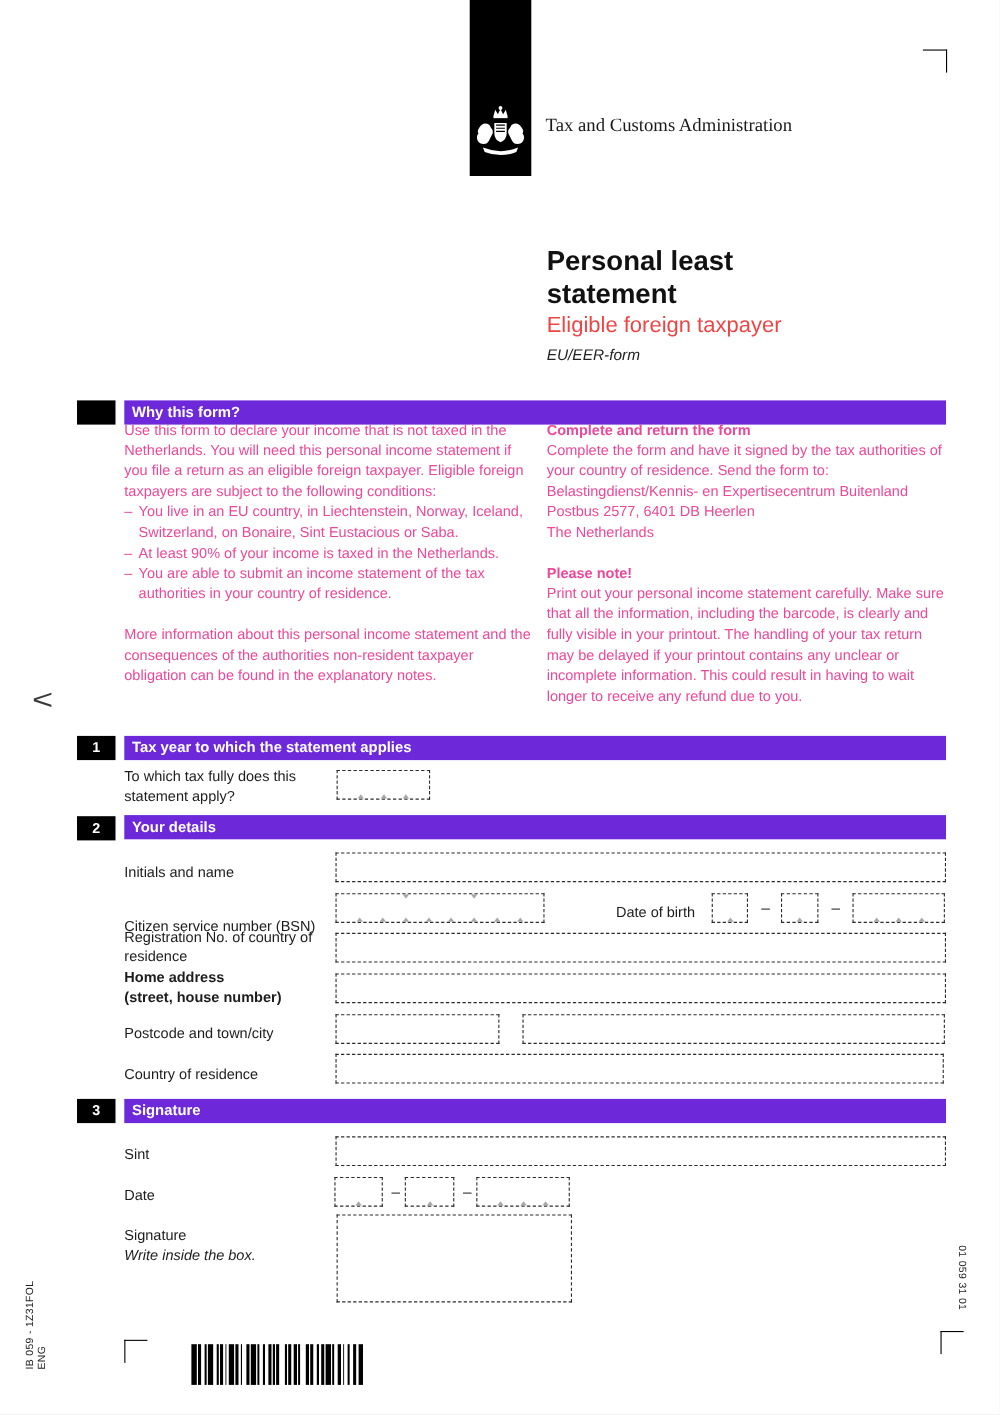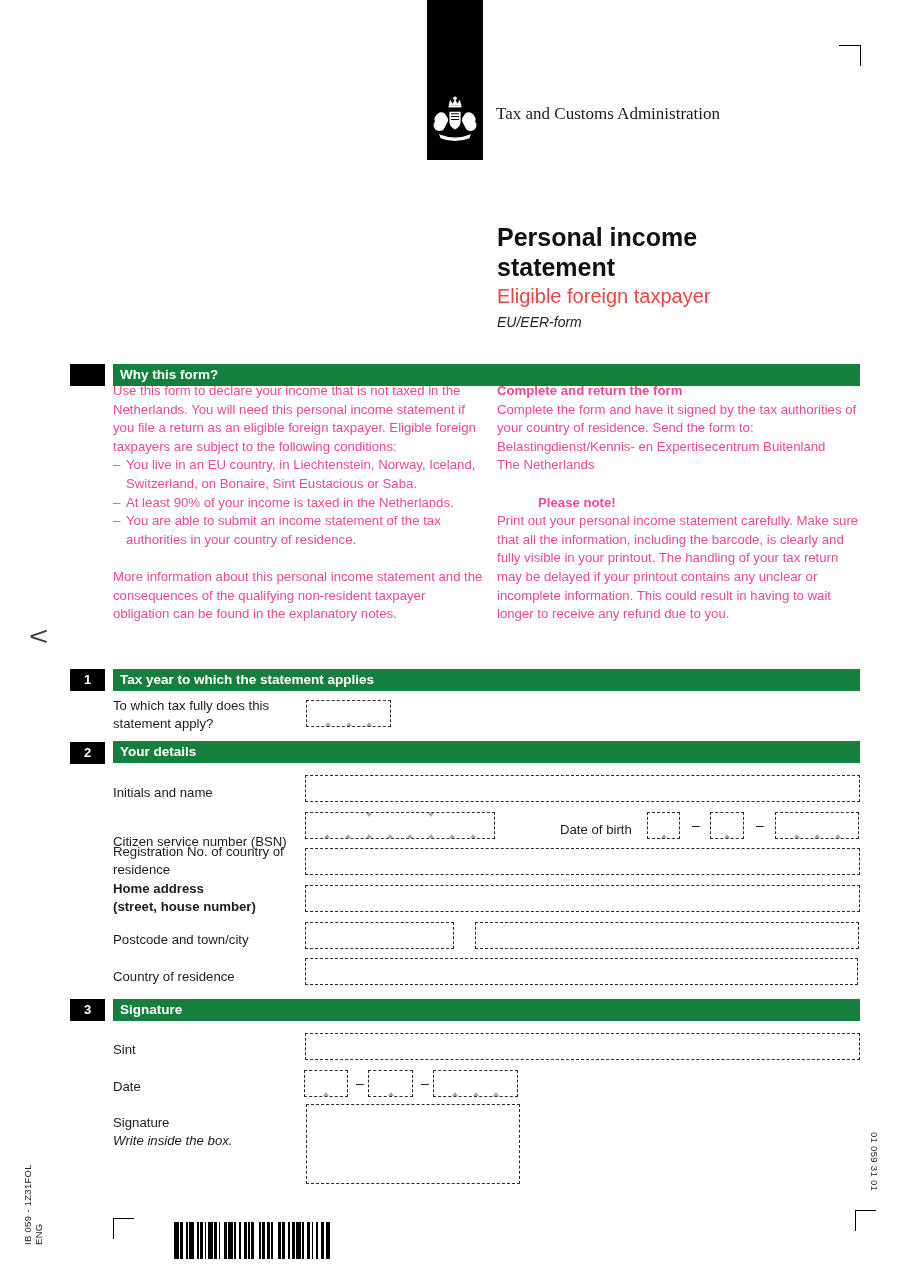--- a/index.html
+++ b/index.html
@@ -21,21 +21,21 @@
   .mark{position:absolute;}
   .mark.tr{left:839px;top:45px;width:21px;height:20px;border-top:1.5px solid #000;border-right:1.5px solid #000;}
   .mark.bl{left:113px;top:1218px;width:20px;height:20px;border-top:1.5px solid #000;border-left:1.5px solid #000;}
   .mark.br{left:855px;top:1210px;width:20px;height:20px;border-top:1.5px solid #000;border-left:1.5px solid #000;}
   .fold-mark{position:absolute;left:30px;top:620px;font-size:30px;font-weight:300;color:#3a3a3a;
              transform:scale(1.1,0.85);}
 
   
   .sec-num{position:absolute;left:70px;width:35px;height:22px;background:#000;color:#fff;
            font-size:13px;font-weight:bold;text-align:center;line-height:22px;}
-  .sec-bar{position:absolute;left:113px;width:747px;height:22px;background:#15803d;color:#fff;
+  .sec-bar{position:absolute;left:113px;width:747px;height:22px;background:#6d28d9;color:#fff;
            font-size:13.5px;font-weight:bold;line-height:22px;padding-left:7px;box-sizing:border-box;}
 
   
   .col{position:absolute;top:382px;font-size:13.2px;line-height:18.6px;color:#ec4899;}
   .col.left{left:113px;width:372px;}
   .col.right{left:497px;width:366px;}
   .bullet{display:flex;}
   .bullet .dash{flex:none;width:13px;}
   .spacer{height:18.6px;}
 
@@ -79,21 +79,21 @@
 
         <path d="M10 50 q20 8 40 0 l-2 5 q-18 7 -36 0 Z"></path>
       </g>
     </svg>
   </div>
   <div class="org-name">Tax and Customs Administration</div>
 
   <div class="mark tr"></div>
 
   <div class="title">
-    <div>Personal income</div>
+    <div>Personal least</div>
     <div>statement</div>
   </div>
   <div class="subtitle">Eligible foreign taxpayer</div>
   <div class="formtype">EU/EER-form</div>
 
   <div class="sec-num" style="top:364px;"></div>
   <div class="sec-bar" style="top:364px;">Why this form?</div>
 
   <div class="col left">
     <div>Use this form to declare your income that is not taxed in the Netherlands. You will need this personal income statement if you file a return as an eligible foreign taxpayer. Eligible foreign taxpayers are subject to the following conditions:</div>
@@ -105,32 +105,33 @@
         <div class="bullet">
           <span class="dash">–</span>
           <span>At least 90% of your income is taxed in the Netherlands.</span>
         </div>
         <div class="bullet">
           <span class="dash">–</span>
           <span>You are able to submit an income statement of the tax authorities in your country of residence.</span>
         </div>
       </div>
     <div class="spacer"></div>
-    <div>More information about this personal income statement and the consequences of the qualifying non-resident taxpayer obligation can be found in the explanatory notes.</div>
+    <div>More information about this personal income statement and the consequences of the authorities non-resident taxpayer obligation can be found in the explanatory notes.</div>
   </div>
 
   <div class="col right">
     <div style="font-weight:bold;">Complete and return the form</div>
     <div>Complete the form and have it signed by the tax authorities of your country of residence. Send the form to:</div>
     <div id="address-lines">
         <div>Belastingdienst/Kennis- en Expertisecentrum Buitenland</div>
+        <div>Postbus 2577, 6401 DB Heerlen</div>
         <div>The Netherlands</div>
       </div>
     <div class="spacer"></div>
-    <div style="font-weight:bold;margin-left:41px;">Please note!</div>
+    <div style="font-weight:bold;">Please note!</div>
     <div>Print out your personal income statement carefully. Make sure that all the information, including the barcode, is clearly and fully visible in your printout. The handling of your tax return may be delayed if your printout contains any unclear or incomplete information. This could result in having to wait longer to receive any refund due to you.</div>
   </div>
 
   <div class="fold-mark">&lt;</div>
 
   <div class="sec-num" style="top:669px;">1</div>
   <div class="sec-bar" style="top:669px;">Tax year to which the statement applies</div>
 
   <div class="lbl" style="top:697px;">To which tax fully does this statement apply?</div>
   <div class="fbox" style="left:306px;top:700px;width:85px;height:27px;">

